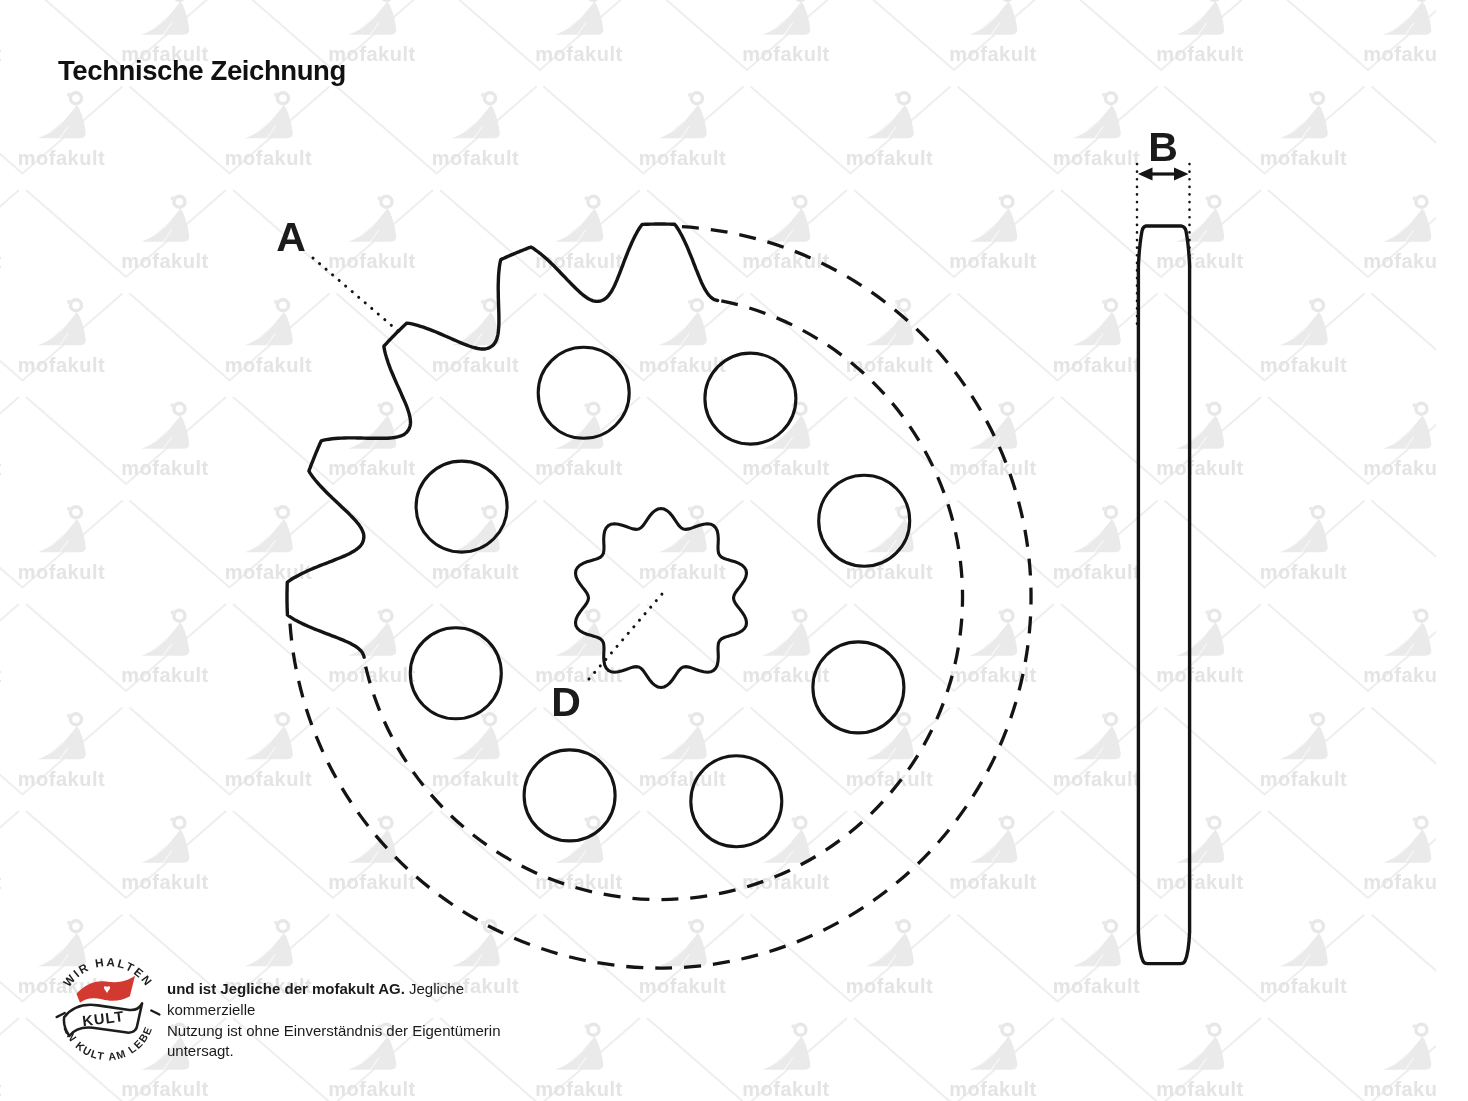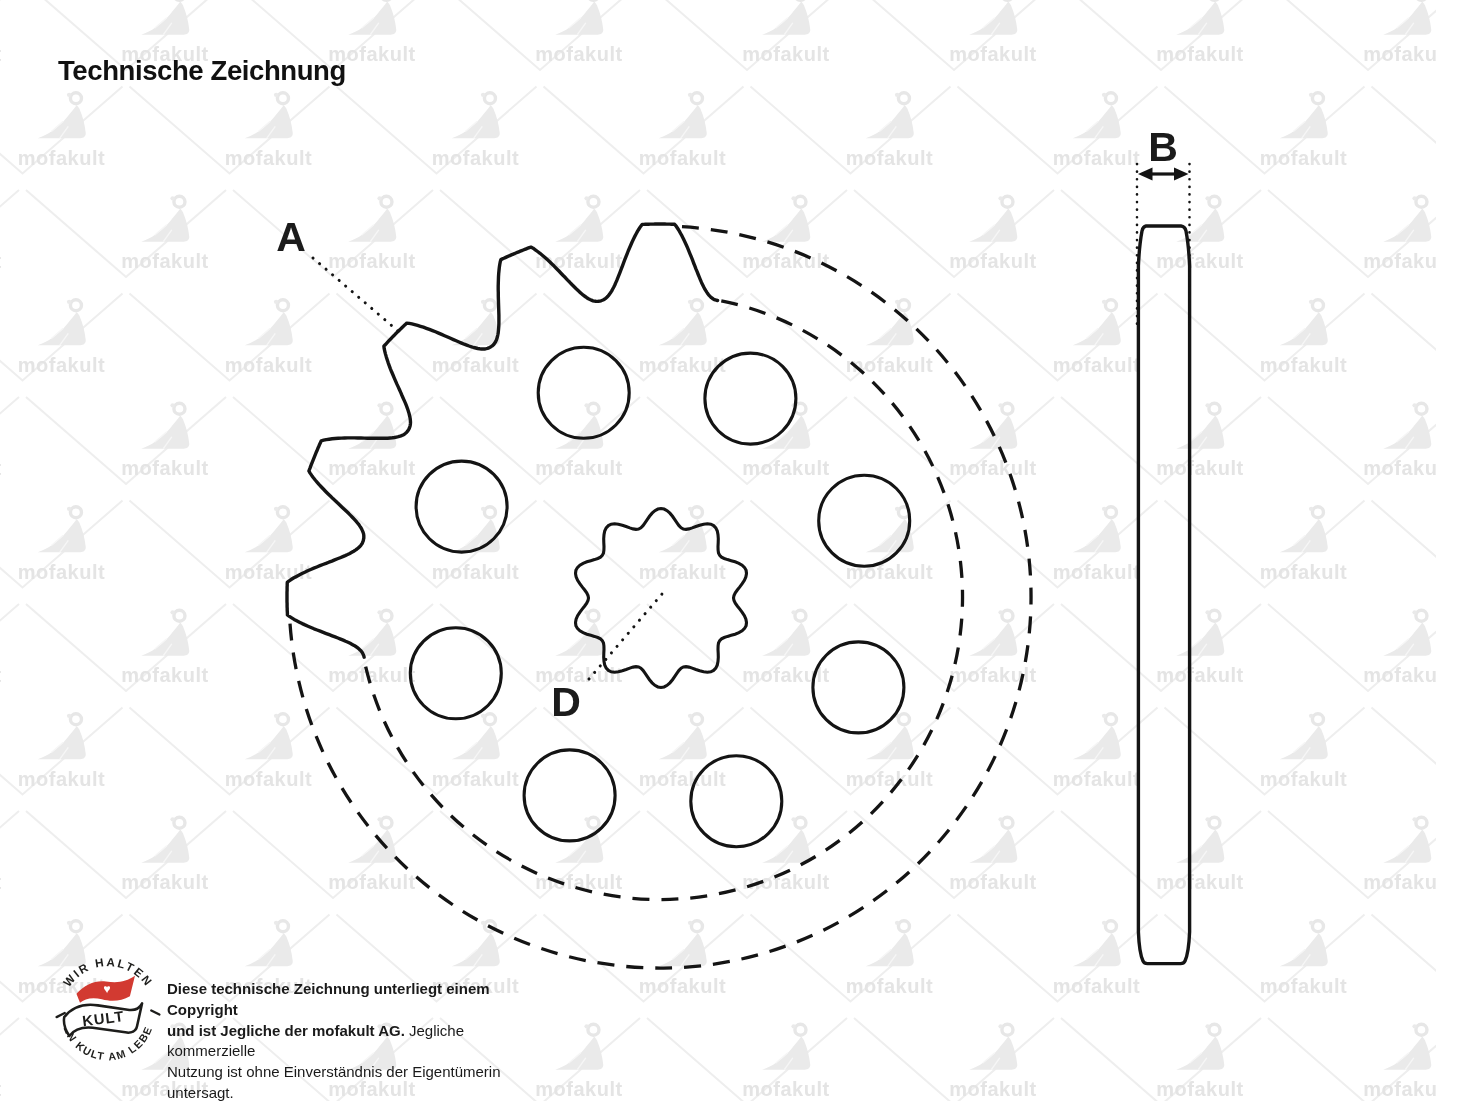--- a/index.html
+++ b/index.html
@@ -295,18 +295,17 @@
     <path id="badge-red-flag" fill="#d23a31" d="M24,35 C32,26 43,21.5 53,23 C64,24.8 73,23.5 81.5,17.5 L76.5,37.5
              C68,42.5 58,43 49,40.5 C40.5,38.2 32,39.5 27.5,44 Z"></path>
     <text class="badge-heart" x="54" y="34.5" text-anchor="middle">♥</text>
     <path class="badge-stroke" d="M12,58 C20,48 32,44.5 45,46.5 L76,51 C82,51.5 86,49.5 88.5,44.5
              L83.5,67 C82.5,72 78,74 72,73 L40,68.5 C30,67.5 22,70 17,76.5
              C12.5,70 11,64 12,58 Z"></path>
     <text class="badge-kult" x="51" y="64.5" text-anchor="middle" transform="rotate(-7 51 64.5)">KULT</text>
   </svg>
 
   <div class="copyright">
-    <div><b>Diese technische Zeichnung unterliegt einem Copyright</b></div>
     <div><b>und ist Jegliche der mofakult AG.</b><span> Jegliche kommerzielle</span></div>
     <div>Nutzung ist ohne Einverständnis der Eigentümerin untersagt.</div>
 
   </div>
 </div>
 
 </body></html>

